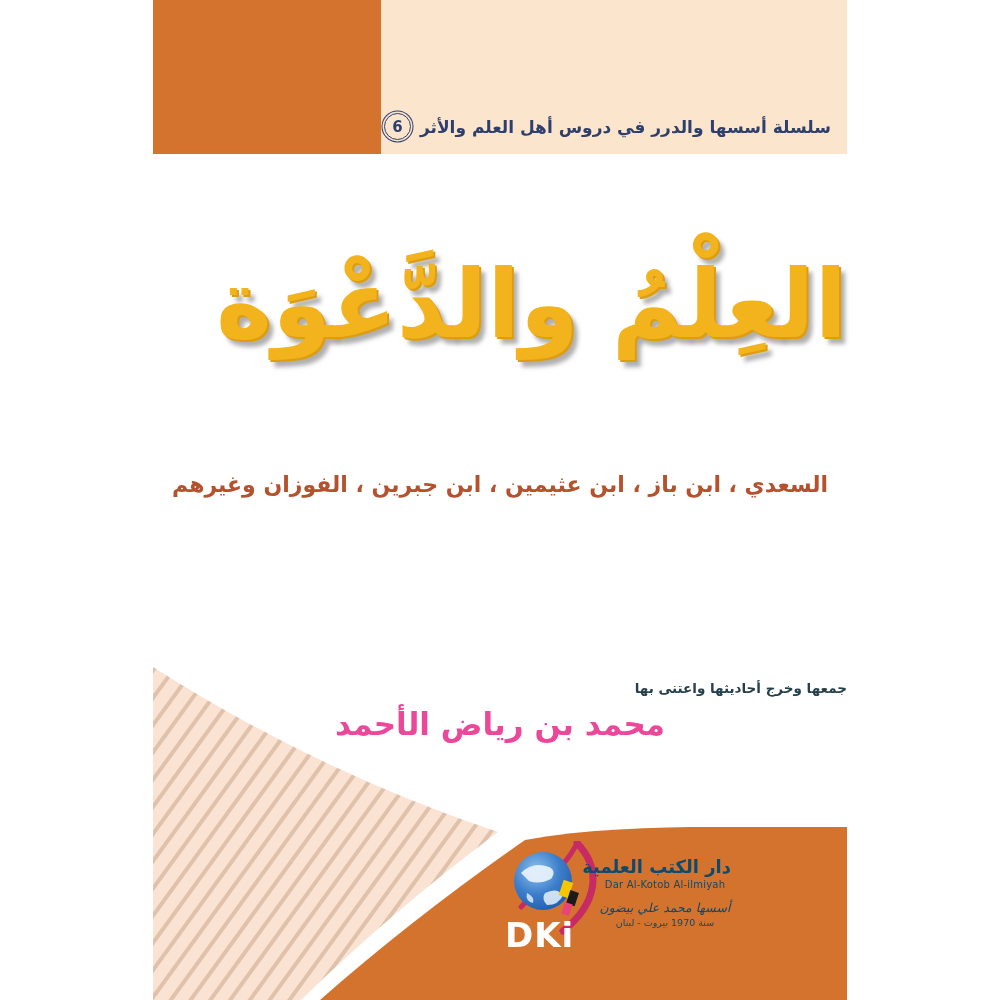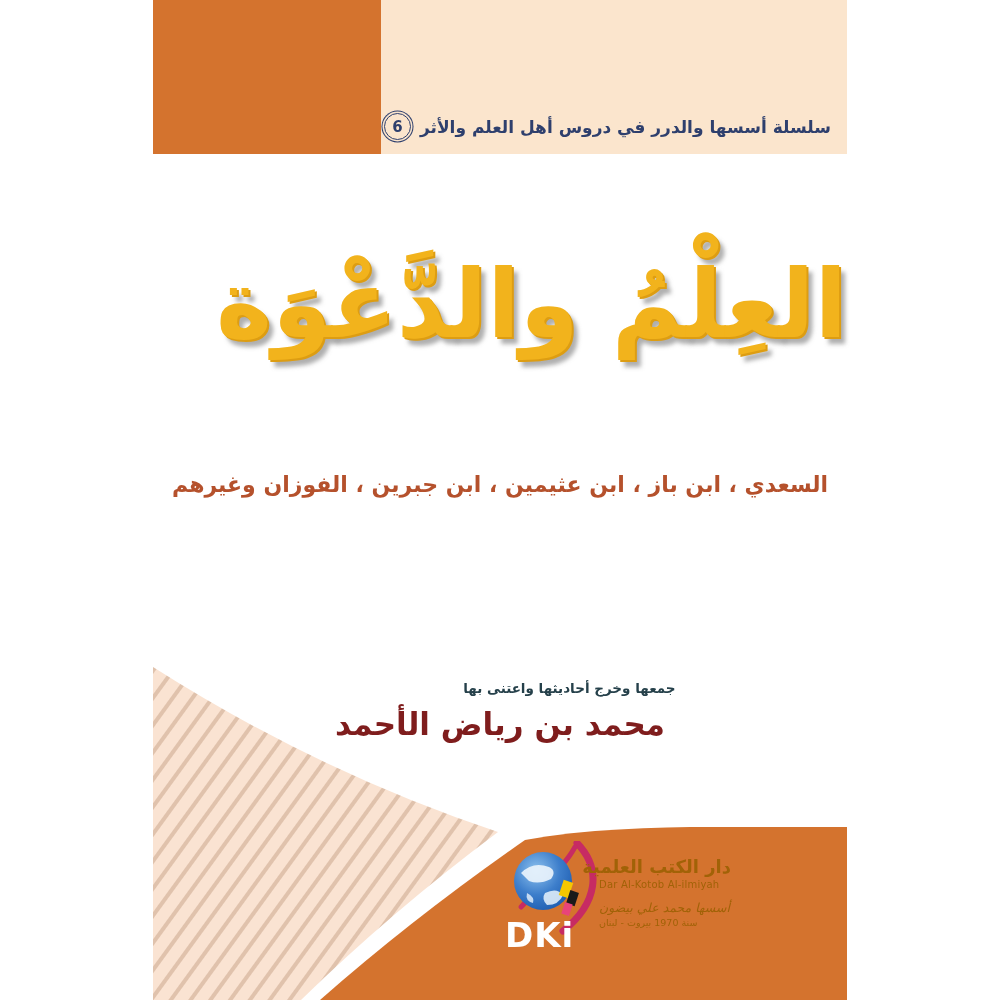--- a/index.html
+++ b/index.html
@@ -24,32 +24,32 @@
               font-size:95px;font-weight:bold;color:#f2b31c;white-space:nowrap;line-height:1.6;
               text-shadow:2px 2px 0 #dd9d12, 6px 7px 4px rgba(110,110,110,0.55);}
 
   
   .subtitle1,.subtitle2{position:absolute;left:0;width:694px;text-align:center;direction:rtl;
               color:#b5512c;font-weight:bold;}
   .subtitle1{top:428px;font-size:23px;}
   .subtitle2{top:472px;font-size:22px;}
 
   
-  .tagline{position:absolute;top:680px;left:20%;width:80%;text-align:center;direction:rtl;
+  .tagline{position:absolute;top:680px;left:20%;width:80%;direction:rtl;
            color:#25404a;font-size:13.5px;font-weight:bold;}
   .author-name{position:absolute;top:706px;left:0;width:694px;text-align:center;direction:rtl;
-           color:#7f1d1d;font-size:31px;font-weight:bold;letter-spacing:1px;}
+           color:#ec4899;font-size:31px;font-weight:bold;letter-spacing:1px;}
 
   
   .bottom{position:absolute;left:0;bottom:0;width:694px;height:360px;}
   .bottom svg.bg{position:absolute;left:0;top:0;}
 
   .logo{position:absolute;left:352px;top:201px;width:100px;height:112px;}
-  .pubtext{position:absolute;left:446px;top:216px;width:132px;direction:rtl;text-align:left;
-           color:#a16207;line-height:1.25;}
+  .pubtext{position:absolute;left:446px;top:216px;width:132px;direction:rtl;text-align:center;
+           color:#0c4a6e;line-height:1.25;}
   .pub-ar{font-size:18px;font-weight:bold;white-space:nowrap;}
   .pub-en{font-size:10px;font-weight:normal;letter-spacing:0.2px;white-space:nowrap;}
   .pub-founder{font-size:12.5px;font-style:italic;margin-top:9px;white-space:nowrap;}
   .pub-year{font-size:9.5px;margin-top:1px;white-space:nowrap;}
 </style>
 </head>
 <body>
 
 <div class="canvas">
   <div class="cover">

